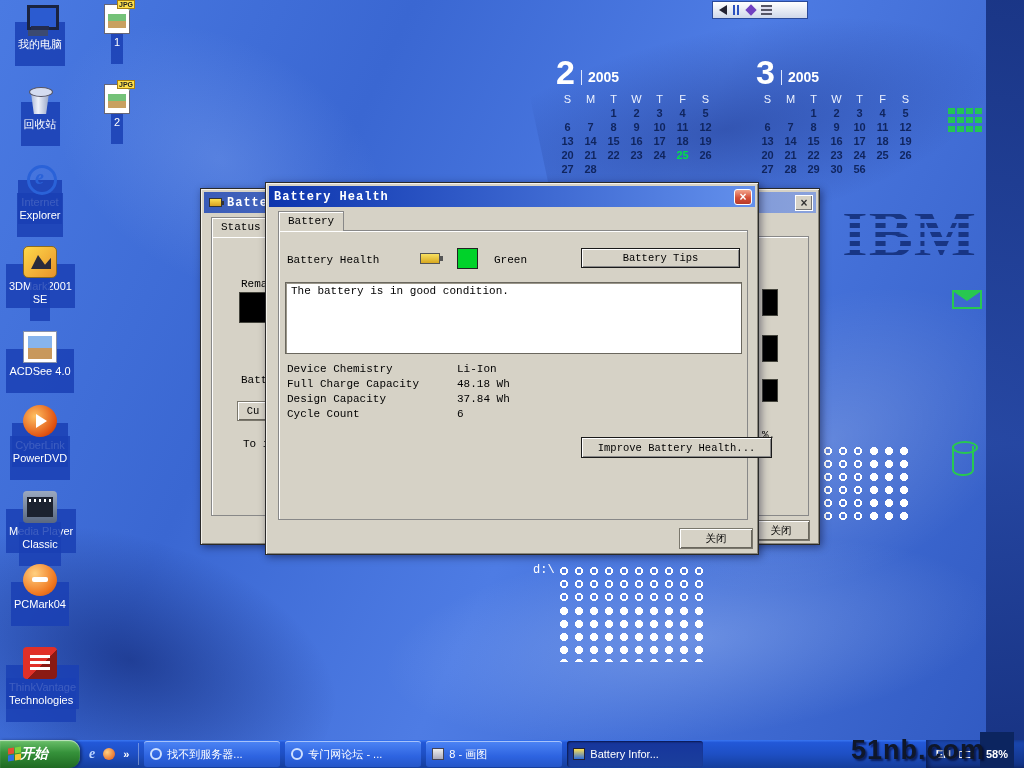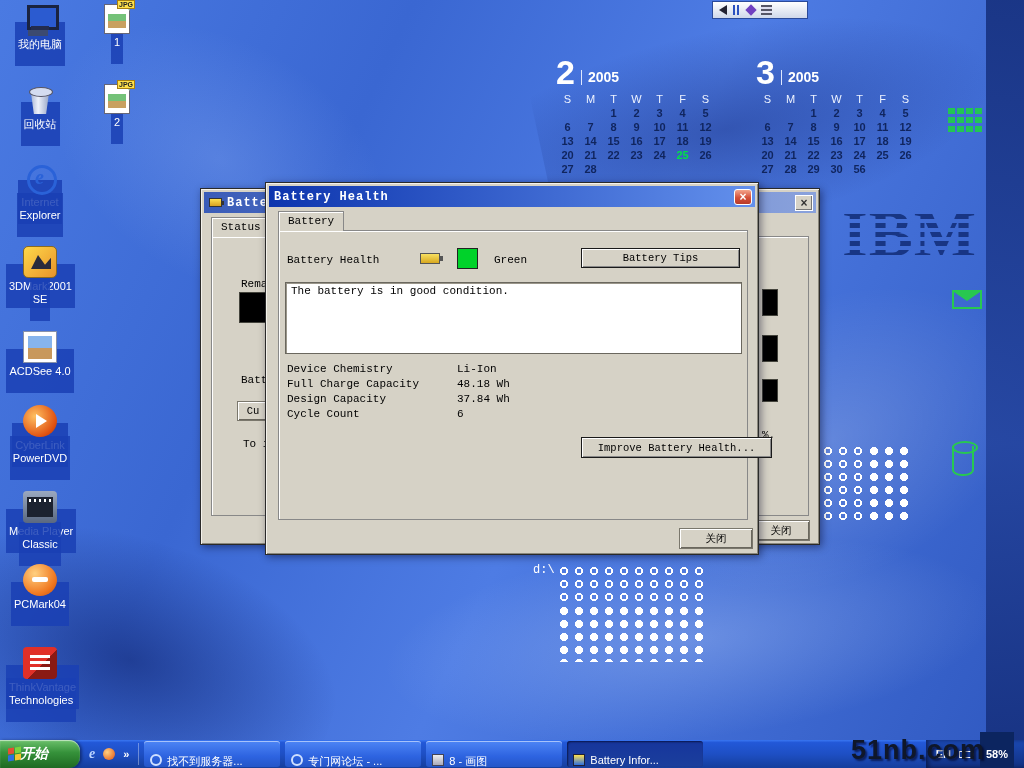--- a/index.html
+++ b/index.html
@@ -102,21 +102,21 @@
   .swatch{position:absolute;width:21px;height:21px;background:#00d22a;border:1px solid #222}
   .blackbox{position:absolute;background:#000;border:1px solid #44443c}
   
   #taskbar{position:absolute;left:0;top:740px;width:1024px;height:28px;z-index:50;display:flex;align-items:center;background:linear-gradient(#3a77f2 0%,#2258d8 9%,#1e4fc4 50%,#153e9c 100%)}
   #startbtn{height:28px;min-width:80px;border-radius:0 11px 11px 0;background:linear-gradient(#6cc16c,#35913a 45%,#1f6a22);color:#fff;font:bold italic 14px "Liberation Sans",sans-serif;display:flex;align-items:center;gap:6px;padding:0 14px 0 8px;box-shadow:inset 0 1px 1px rgba(255,255,255,.6),2px 0 3px rgba(0,0,20,.4);cursor:pointer}
   .flag{width:6px;height:6px;background:#e34f33;box-shadow:7px 0 0 #7bd33d,0 7px 0 #2e6fe0,7px 7px 0 #f4c430;transform:skewY(-8deg);margin-bottom:6px}
   .ql{display:flex;align-items:center;gap:8px;padding:0 9px;height:22px;border-right:1px solid rgba(255,255,255,.35)}
   .ql-ie{font:italic bold 14px "Liberation Serif",serif;color:#bcd4ff;line-height:14px}
   .ql-media{width:12px;height:12px;border-radius:50%;background:radial-gradient(circle at 35% 35%,#ffd080,#e05010)}
   .ql-more{color:#fff;font:bold 11px "Liberation Sans",sans-serif}
-  .task{width:136px;height:22px;margin-left:5px;border-radius:3px;background:linear-gradient(#4d85f5,#2d63e0 60%,#2556c8);box-shadow:inset 0 1px 0 rgba(255,255,255,.5);color:#fff;font:11px "Liberation Sans",sans-serif;display:flex;align-items:flex-start;gap:5px;padding:13px 6px;white-space:nowrap;overflow:hidden;cursor:pointer}
+  .task{width:136px;height:22px;margin-left:5px;border-radius:3px;background:linear-gradient(#4d85f5,#2d63e0 60%,#2556c8);box-shadow:inset 0 1px 0 rgba(255,255,255,.5);color:#fff;font:11px "Liberation Sans",sans-serif;display:flex;align-items:center;gap:5px;padding:13px 6px;white-space:nowrap;overflow:hidden;cursor:pointer}
   .task.active{background:linear-gradient(#16359c,#1b3f9c);box-shadow:inset 1px 1px 2px rgba(0,0,20,.6)}
   .task .ti{flex:0 0 12px;height:12px}
   .ti-ie{border-radius:50%;border:2px solid #cfe0ff;position:relative}
   .ti-paint{background:linear-gradient(#eee,#aab);border:1px solid #445}
   .ti-batt{background:linear-gradient(#ffe050,#2e6fe0);border:1px solid #223}
   #tray{margin-left:auto;height:28px;display:flex;align-items:center;gap:8px;padding:0 10px;background:linear-gradient(#1b49b4,#113182);box-shadow:inset 3px 0 4px rgba(0,0,20,.45)}
   .tray-lang{color:#fff;font:bold 11px "Liberation Sans",sans-serif}
   .tray-batt-icon{width:13px;height:7px;border:1px solid #fff;position:relative}
   .tray-batt-icon::after{content:"";position:absolute;right:-3px;top:1px;width:2px;height:3px;background:#fff}
   .tray-pct{color:#fff;font:bold 11px "Liberation Sans",sans-serif;background:#0c2560;padding:16px 6px}

